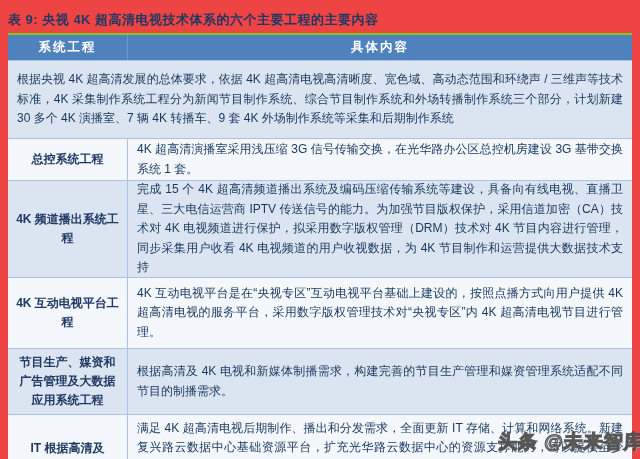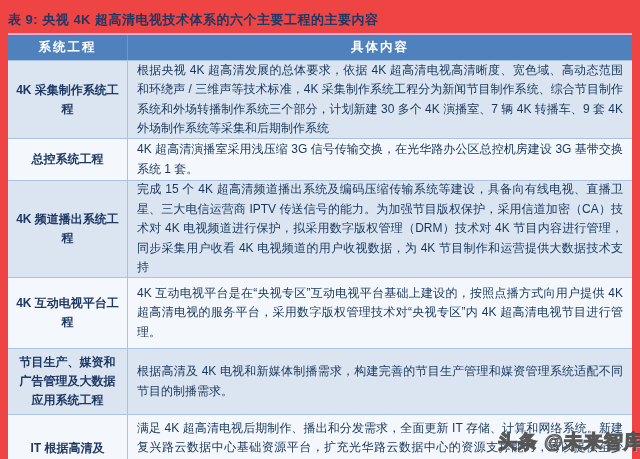--- a/index.html
+++ b/index.html
@@ -30,21 +30,21 @@
     left: 8px;
     top: 33px;
     width: 624px;
     border-bottom: 1px solid #a9c4e2;
     box-sizing: border-box;
   }
   .thead {
     display: flex;
     height: 27px;
     background: #4f81bd;
-    border-top: 2px solid #f9a8d4;
+    border-top: 2px solid #84cc16;
     box-sizing: border-box;
   }
   .th {
     color: #ffffff;
     font-weight: bold;
     font-size: 12.5px;
     display: flex;
     align-items: center;
     justify-content: center;
     letter-spacing: 2px;
@@ -109,21 +109,20 @@
   <div class="caption">表 9: 央视 4K 超高清电视技术体系的六个主要工程的主要内容</div>
 
   <div class="table">
 
     <div class="thead">
       <div class="th col-l">系统工程</div>
       <div class="th col-r">具体内容</div>
     </div>
 
     <div class="trow odd r1">
-      <div class="td-l col-l">4K 采集制作系统工程</div>
       <div class="td-r col-r">
           <span>根据央视 4K 超高清发展的总体要求，依据 4K 超高清电视高清晰度、宽色域、高动态范围和环绕声 / 三维声等技术标准，4K 采集制作系统工程分为新闻节目制作系统、综合节目制作系统和外场转播制作系统三个部分，计划新建 30 多个 4K 演播室、7 辆 4K 转播车、9 套 4K 外场制作系统等采集和后期制作系统</span>
         </div>
     </div>
 
     <div class="trow even r2">
       <div class="td-l col-l">总控系统工程</div>
       <div class="td-r col-r">
           <span>4K 超高清演播室采用浅压缩 3G 信号传输交换，在光华路办公区总控机房建设 3G 基带交换系统 1 套。</span>
         </div>

